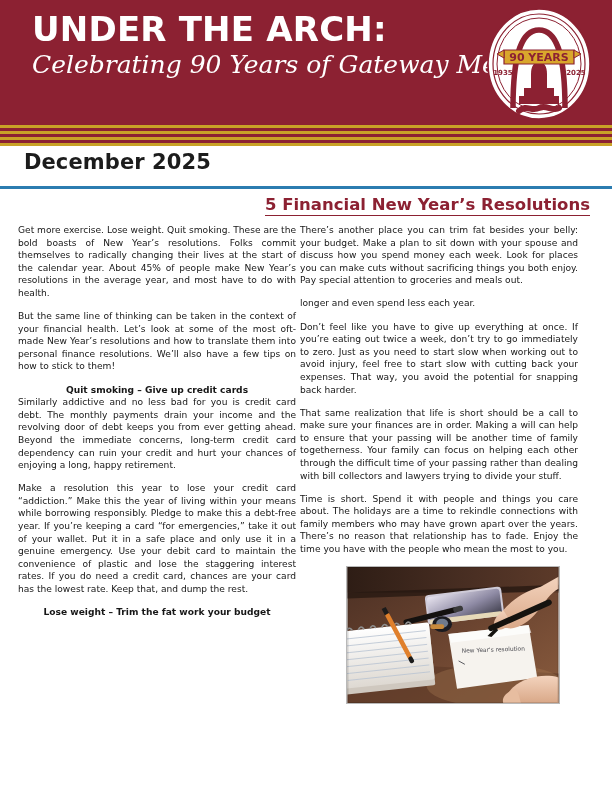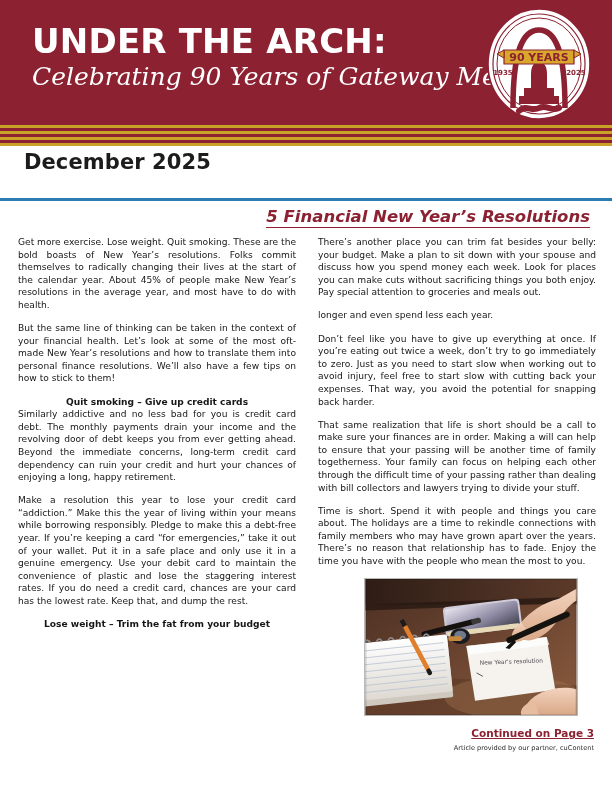--- a/index.html
+++ b/index.html
@@ -19,21 +19,21 @@
   
   .masthead {
     position: relative;
     height: 122px;
     background: #8c2132;
     overflow: hidden;
   }
   .masthead-text {
     position: absolute;
     left: 32px;
-    top: 24px;
+    top: 12px;
   }
   .mast-title {
     font-family: "DejaVu Sans", sans-serif;
     font-weight: bold;
     font-size: 34px;
     letter-spacing: 0.2px;
     color: #ffffff;
     line-height: 1.05;
     white-space: nowrap;
   }
@@ -65,21 +65,21 @@
   }
   .stripes .s {
     position: absolute;
     left: 0;
     width: 100%;
   }
 
   
   .datebar {
     position: relative;
-    height: 52px;
+    height: 40px;
     border-radius: 14px;
   }
   .date-text {
     position: absolute;
     left: 24px;
     top: 4px;
     font-family: "DejaVu Sans", sans-serif;
     font-weight: bold;
     font-size: 21px;
     color: #1c1c1c;
@@ -92,35 +92,34 @@
   }
 
   
   .article-head {
     text-align: right;
     padding: 6px 22px 2px 0;
   }
   .article-title {
     font-family: "DejaVu Sans", sans-serif;
     font-weight: bold;
-    font-style: italic;
     font-size: 16.5px;
     color: #8c2132;
     display: inline-block;
   }
   .article-title .u {
     border-bottom: 1px solid #8c2132;
     padding-bottom: 1px;
   }
 
   
   .columns {
     position: relative;
     display: flex;
-    gap: 22px;
+    gap: 4px;
     padding: 8px 18px 0 18px;
     box-sizing: border-box;
   }
   .col {
     width: 278px;
     flex: 0 0 278px;
   }
   .col p {
     margin: 0 0 10.5px 0;
     font-family: "DejaVu Sans", sans-serif;
@@ -224,21 +223,21 @@
   <span class="article-title"><span class="u">5 Financial New Year’s Resolutions</span></span>
 </div>
 
 <div class="columns">
   <div class="col" id="col-left">
       <p>Get more exercise. Lose weight. Quit smoking. These are the bold boasts of New Year’s resolutions. Folks commit themselves to radically changing their lives at the start of the calendar year. About 45% of people make New Year’s resolutions in the average year, and most have to do with health.</p>
       <p>But the same line of thinking can be taken in the context of your financial health. Let’s look at some of the most oft-made New Year’s resolutions and how to translate them into personal finance resolutions. We’ll also have a few tips on how to stick to them!</p>
       <p class="subhead">Quit smoking – Give up credit cards</p>
       <p>Similarly addictive and no less bad for you is credit card debt. The monthly payments drain your income and the revolving door of debt keeps you from ever getting ahead. Beyond the immediate concerns, long-term credit card dependency can ruin your credit and hurt your chances of enjoying a long, happy retirement.</p>
       <p>Make a resolution this year to lose your credit card “addiction.” Make this the year of living within your means while borrowing responsibly. Pledge to make this a debt-free year. If you’re keeping a card “for emergencies,” take it out of your wallet. Put it in a safe place and only use it in a genuine emergency. Use your debit card to maintain the convenience of plastic and lose the staggering interest rates. If you do need a credit card, chances are your card has the lowest rate. Keep that, and dump the rest.</p>
-      <p class="subhead">Lose weight – Trim the fat from your budget</p>
+      <p class="subhead">Lose weight – Trim the fat work your budget</p>
     </div>
   <div class="col" id="col-right">
 
   <p>There’s another place you can trim fat besides your belly: your budget. Make a plan to sit down with your spouse and discuss how you spend money each week. Look for places you can make cuts without sacrificing things you both enjoy. Pay special attention to groceries and meals out.</p>
       <p>longer and even spend less each year.</p>
       <p>Don’t feel like you have to give up everything at once. If you’re eating out twice a week, don’t try to go immediately to zero. Just as you need to start slow when working out to avoid injury, feel free to start slow with cutting back your expenses. That way, you avoid the potential for snapping back harder.</p>
       <p>That same realization that life is short should be a call to make sure your finances are in order. Making a will can help to ensure that your passing will be another time of family togetherness. Your family can focus on helping each other through the difficult time of your passing rather than dealing with bill collectors and lawyers trying to divide your stuff.</p>
       <p>Time is short. Spend it with people and things you care about. The holidays are a time to rekindle connections with family members who may have grown apart over the years. There’s no reason that relationship has to fade. Enjoy the time you have with the people who mean the most to you.</p>
       <div class="photo-wrap">
         <svg class="photo" viewBox="0 0 214 138" role="img" aria-label="Hands writing New Year's resolutions on paper at a wooden desk with notepad, pens and a smartphone">
@@ -324,15 +323,14 @@
             <rect x="140" y="46" width="70" height="6" rx="3" fill="#15130f" transform="rotate(-24 175 49)"></rect>
             <path d="M150 62 l-8 8 l4 1 l7 -7 Z" fill="#15130f"></path>
           </g>
           <g>
             <path d="M214 112 C198 108 180 112 168 122 C160 129 160 138 168 138 L214 138 Z" fill="url(#skin)"></path>
             <path d="M170 124 C162 126 156 132 158 138 L176 138 C174 132 174 127 170 124 Z" fill="#e7bda0"></path>
           </g>
           <rect x="0" y="0" width="214" height="138" fill="none" stroke="#00000022" stroke-width="2"></rect>
         </svg>
       </div>
-      <div class="footer"><a class="cont-link" href="#">Continued on Page 3</a><div class="credit">Article provided by our partner, cuContent</div></div>
     </div>
 </div>
 
 </body></html>

